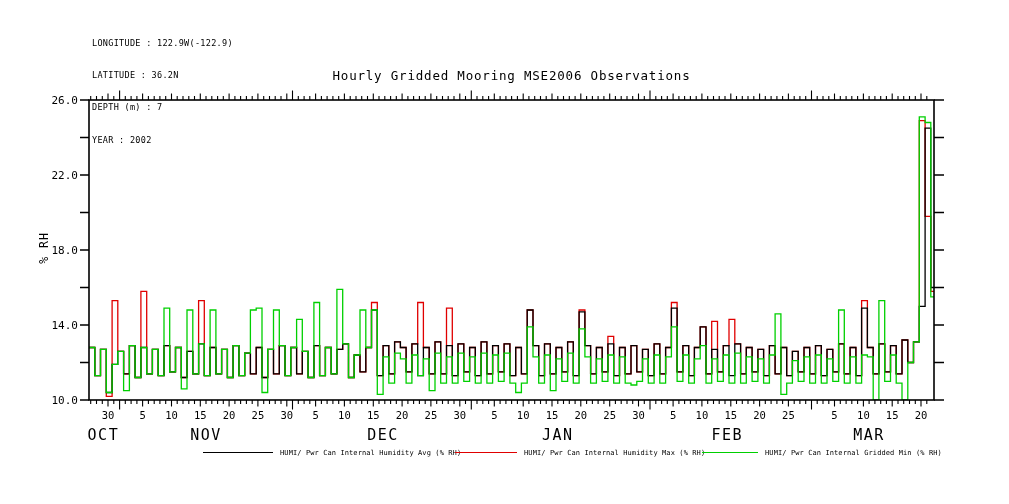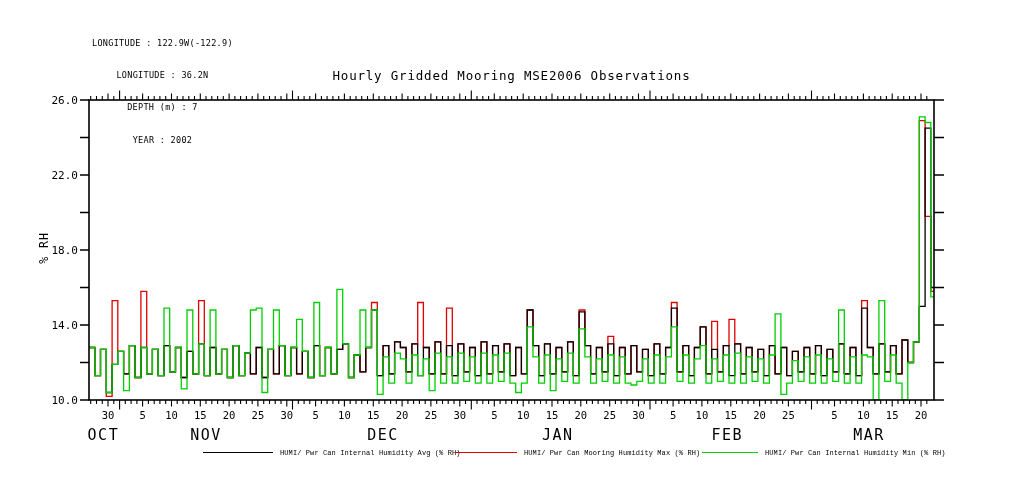--- a/index.html
+++ b/index.html
@@ -1,30 +1,30 @@
 <!DOCTYPE html>
 <html><head>
 <meta charset="utf-8">
 <style>
   html,body{margin:0;padding:0;background:#ffffff;width:1009px;height:504px;overflow:hidden;}
   body{font-family:"DejaVu Sans Mono","Liberation Mono",monospace;color:#000;position:relative;}
-  #meta{position:absolute;left:92px;top:16px;font-size:8.5px;line-height:10.8px;letter-spacing:0.3px;white-space:pre;text-align:center;}
+  #meta{position:absolute;left:92px;top:16px;font-size:8.5px;line-height:10.8px;letter-spacing:0.3px;white-space:pre;}
   #title{position:absolute;left:7px;top:68px;width:1009px;text-align:center;font-size:12.5px;letter-spacing:0.8px;}
   #ylab{position:absolute;left:18px;top:242px;width:50px;height:12px;text-align:center;font-size:11.5px;letter-spacing:1px;transform:rotate(-90deg);}
   #plot{position:absolute;left:0;top:0;}
   .legend-line{position:absolute;top:452px;height:0;border-top:1.2px solid #000;}
-  .legend-text{position:absolute;top:449px;font-size:7px;letter-spacing:0.1px;white-space:pre;font-family:Liberation Mono, monospace;}
+  .legend-text{position:absolute;top:449px;font-size:7px;letter-spacing:0.1px;white-space:pre;}
   svg text{font-family:"DejaVu Sans Mono","Liberation Mono",monospace;fill:#000;}
 </style>
 </head>
 <body>
 
 <div id="meta">
   <div>LONGITUDE : 122.9W(-122.9)</div>
-  <div>LONGITUDE : 36.2N</div>
+  <div>LATITUDE : 36.2N</div>
   <div>DEPTH (m) : 7</div>
   <div>YEAR : 2002</div>
 </div>
 
 <div id="title">Hourly Gridded Mooring MSE2006 Observations</div>
 
 <div id="ylab">% RH</div>
 
 <svg id="plot" width="1009" height="504">
     <defs>
@@ -78,16 +78,16 @@
     <text x="383.1" y="440" text-anchor="middle" font-size="15" letter-spacing="1.5">DEC</text>
     <text x="557.8" y="440" text-anchor="middle" font-size="15" letter-spacing="1.5">JAN</text>
     <text x="727.3" y="440" text-anchor="middle" font-size="15" letter-spacing="1.5">FEB</text>
     <text x="869.1" y="440" text-anchor="middle" font-size="15" letter-spacing="1.5">MAR</text>
   </svg>
 
 <div>
   <div class="legend-line" style="left: 203px; width: 70px; border-top-color: rgb(0, 0, 0);"></div>
   <div class="legend-text" style="left:280px;">HUMI/ Pwr Can Internal Humidity Avg (% RH)</div>
   <div class="legend-line" style="left: 455px; width: 62px; border-top-color: rgb(224, 0, 0);"></div>
-  <div class="legend-text" style="left:524px;">HUMI/ Pwr Can Mooring Humidity Max (% RH)</div>
+  <div class="legend-text" style="left:524px;">HUMI/ Pwr Can Internal Humidity Max (% RH)</div>
   <div class="legend-line" style="left: 702px; width: 56px; border-top-color: rgb(0, 208, 0);"></div>
-  <div class="legend-text" style="left:765px;">HUMI/ Pwr Can Internal Humidity Min (% RH)</div>
+  <div class="legend-text" style="left:765px;">HUMI/ Pwr Can Internal Gridded Min (% RH)</div>
 </div>
 
 </body></html>

